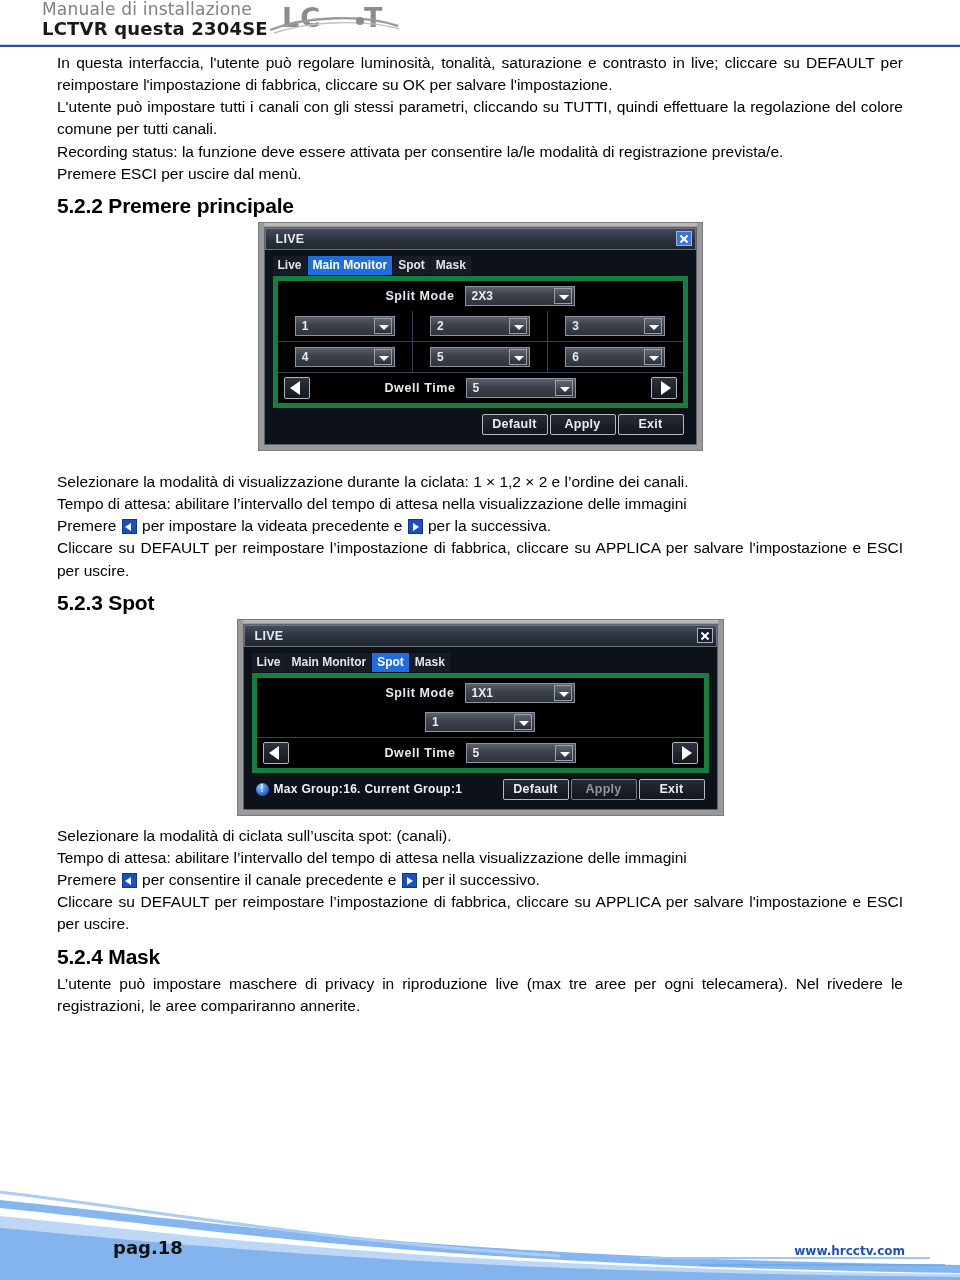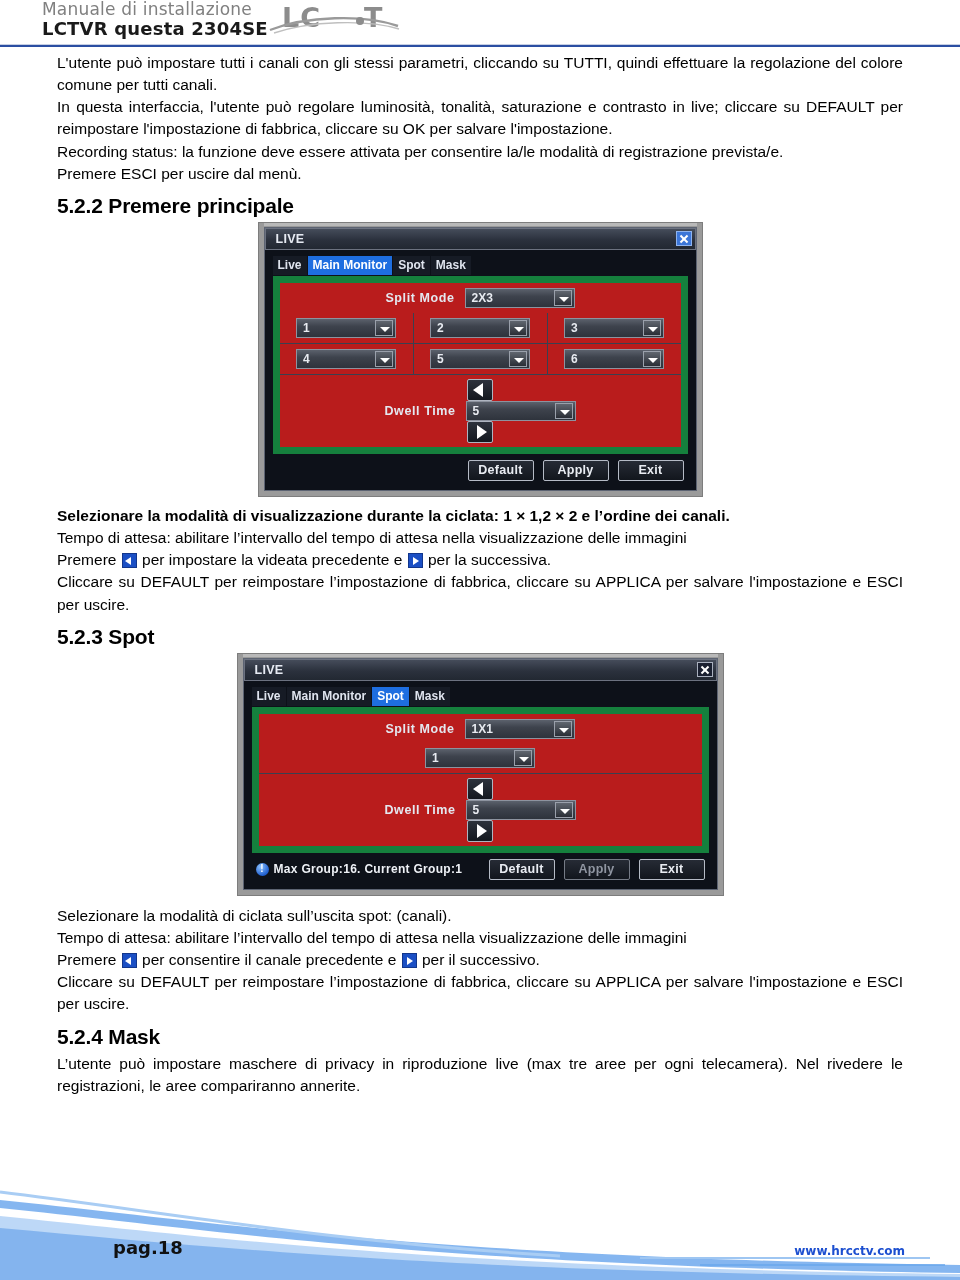--- a/index.html
+++ b/index.html
@@ -178,22 +178,22 @@
     background: #161b25;
     line-height: 1.25;
     white-space: nowrap;
   }
   .tab.active {
     background: #1e6ee0;
     color: #ffffff;
   }
 
   .panel {
-    border: 7px solid #15803d;
-    background: #b91c1c;
+    border: 5px solid #15803d;
+    background: #000000;
     padding: 0;
   }
   .row {
     border-bottom: 1px solid #3a4050;
     display: flex;
     align-items: center;
     min-height: 30px;
     padding: 4px 6px;
   }
   .row:last-child { border-bottom: none; }
@@ -264,21 +264,21 @@
     position: absolute;
     top: 50%; left: 50%;
     transform: translate(-50%, -50%);
     width: 0; height: 0;
     border-top: 7px solid transparent;
     border-bottom: 7px solid transparent;
   }
   .nav-btn.prev::after { border-right: 10px solid #ffffff; margin-left: -2px; }
   .nav-btn.next::after { border-left: 10px solid #ffffff; margin-left: 2px; }
 
-  .dwell-row { display: flex; align-items: center; flex-direction: column; }
+  .dwell-row { display: flex; align-items: center; }
   .dwell-row .mid {
     flex: 1;
     display: flex;
     align-items: center;
     justify-content: center;
   }
 
   .dvr-footer {
     display: flex;
     align-items: center;
@@ -307,21 +307,21 @@
   .info-icon::after {
     content: "!";
     position: absolute;
     left: 0; right: 0; top: -1px;
     text-align: center;
     color: #ffffff;
     font-size: 10px;
     font-weight: bold;
     line-height: 14px;
   }
-  .footer-btns { display: flex; gap: 9px; }
+  .footer-btns { display: flex; gap: 2px; }
   .dvr-btn {
     min-width: 66px;
     height: 21px;
     background: linear-gradient(#262b35, #12161d);
     border: 1px solid #b5bbc6;
     border-radius: 2px;
     color: #e9ecf2;
     font-size: 12.5px;
     font-weight: bold;
     display: flex;
@@ -372,22 +372,22 @@
       <path d="M2 28 C 38 14, 96 12, 130 24" stroke="#9a9a9a" stroke-width="2.4" fill="none"></path>
       <path d="M6 31 C 42 19, 98 17, 131 27" stroke="#bfbfbf" stroke-width="1.4" fill="none"></path>
       <circle cx="92" cy="19" r="4" fill="#8c8c8c"></circle>
     </svg>
   </div>
   <div class="header-rule"></div>
 </div>
 
 <div class="content">
 
+  <p class="body-text">In questa interfaccia, l'utente può regolare luminosità, tonalità, saturazione e contrasto in live; cliccare su DEFAULT per reimpostare l'impostazione di fabbrica, cliccare su OK per salvare l'impostazione.</p>
   <p class="body-text">L'utente può impostare tutti i canali con gli stessi parametri, cliccando su TUTTI, quindi effettuare la regolazione del colore comune per tutti canali.</p>
-  <p class="body-text">In questa interfaccia, l'utente può regolare luminosità, tonalità, saturazione e contrasto in live; cliccare su DEFAULT per reimpostare l'impostazione di fabbrica, cliccare su OK per salvare l'impostazione.</p>
   <p class="body-text nojust">Recording status: la funzione deve essere attivata per consentire la/le modalità di registrazione prevista/e.</p>
   <p class="body-text nojust">Premere ESCI per uscire dal menù.</p>
 
   <h2 class="section-heading">5.2.2 Premere principale</h2>
 
   <div class="dvr-wrap">
     <div class="dvr" style="width:445px;">
       <div class="dvr-inner">
 
         <div class="dvr-titlebar">
@@ -480,21 +480,21 @@
               <div class="dvr-btn">Apply</div>
               <div class="dvr-btn">Exit</div>
             </div>
           </div>
 
         </div>
       </div>
     </div>
   </div>
 
-  <p class="body-text nojust" style="margin-top:8px;font-weight:bold;">Selezionare la modalità di visualizzazione durante la ciclata: 1 × 1,2 × 2 e l’ordine dei canali.</p>
+  <p class="body-text nojust" style="margin-top:20px;">Selezionare la modalità di visualizzazione durante la ciclata: 1 × 1,2 × 2 e l’ordine dei canali.</p>
   <p class="body-text nojust">Tempo di attesa: abilitare l’intervallo del tempo di attesa nella visualizzazione delle immagini</p>
   <p class="body-text nojust">
     <span>Premere</span>
     <span class="inline-arrow left"></span>
     <span>per impostare la videata precedente e</span>
     <span class="inline-arrow right"></span>
     <span>per la successiva.</span>
   </p>
   <p class="body-text">Cliccare su DEFAULT per reimpostare l’impostazione di fabbrica, cliccare su APPLICA per salvare l'impostazione e ESCI per uscire.</p>
 

